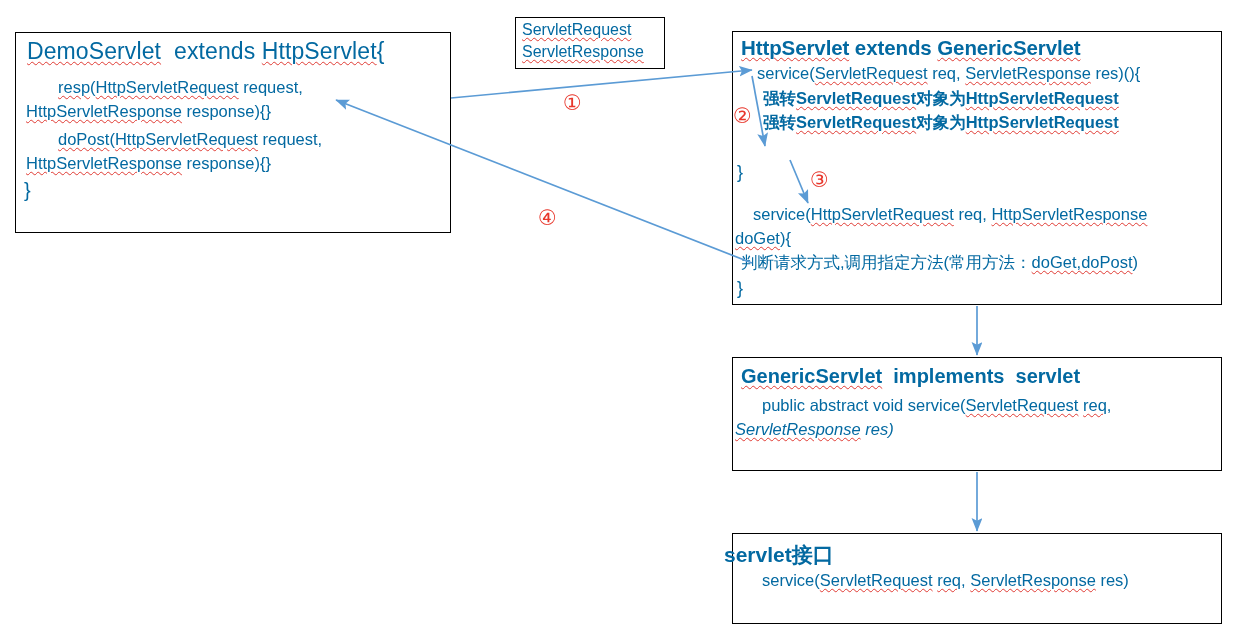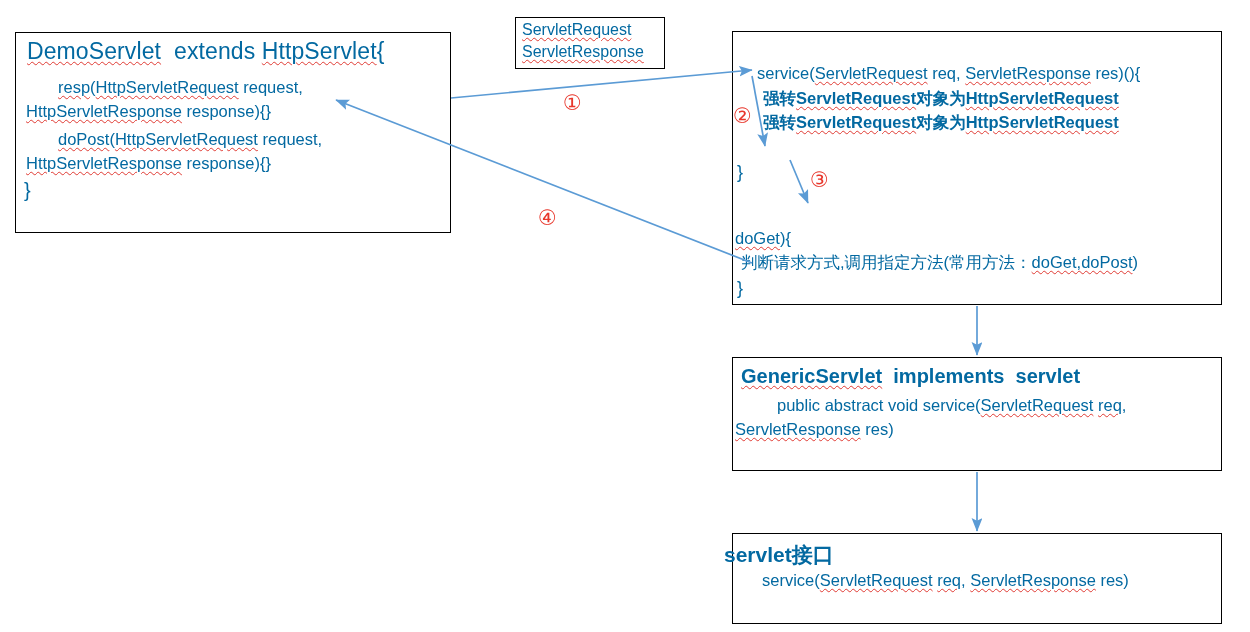--- a/index.html
+++ b/index.html
@@ -54,22 +54,22 @@
   #http-l4{left:757px;top:138px;font-size:16.5px;}
   #http-l5{left:737px;top:162px;font-size:18px;}
   #http-l6{left:753px;top:205px;font-size:16.5px;}
   #http-l7{left:735px;top:229px;font-size:16.5px;}
   #http-l8{left:741px;top:252px;font-size:16.5px;}
   #http-l9{left:737px;top:278px;font-size:18px;}
 
   
   #box-generic{left:732px;top:357px;width:490px;height:114px;}
   #gen-title{left:741px;top:365px;font-size:20px;font-weight:bold;}
-  #gen-l1{left:762px;top:396px;font-size:16.5px;margin-left:15px;}
-  #gen-l2{left:735px;top:420px;font-size:16.5px;}
+  #gen-l1{left:762px;top:396px;font-size:16.5px;}
+  #gen-l2{left:735px;top:420px;font-size:16.5px;font-style:italic;}
 
   
   #box-iface{left:732px;top:533px;width:490px;height:91px;}
   #if-title{left:724px;top:541px;font-size:21px;font-weight:bold;}
   #if-l1{left:762px;top:571px;font-size:16.5px;}
 
   
   .circnum{
     position:absolute;
     color:#e8372c;
@@ -95,24 +95,26 @@
   <div class="txt" id="demo-l2"><span class="sq">HttpServletResponse</span> response){}</div>
   <div class="txt" id="demo-l3"><span class="sq">doPost</span>(<span class="sq">HttpServletRequest</span> request,</div>
   <div class="txt" id="demo-l4"><span class="sq">HttpServletResponse</span> response){}</div>
   <div class="txt" id="demo-l5">}</div>
 
   <div class="box" id="box-req"></div>
   <div class="txt" id="req-l1"><span class="sq">ServletRequest</span></div>
   <div class="txt" id="req-l2"><span class="sq">ServletResponse</span></div>
 
   <div class="box" id="box-http"></div>
+  <div class="txt" id="http-title"><span class="sq">HttpServlet</span> extends <span class="sq">GenericServlet</span></div>
   <div class="txt" id="http-l1">service(<span class="sq">ServletRequest</span> req, <span class="sq">ServletResponse</span> res)(){</div>
   <div class="txt" id="http-l2">强转<span class="sq">ServletRequest</span>对象为<span class="sq">HttpServletRequest</span></div>
   <div class="txt" id="http-l3">强转<span class="sq">ServletRequest</span>对象为<span class="sq">HttpServletRequest</span></div>
   <div class="txt" id="http-l5">}</div>
+  <div class="txt" id="http-l6">service(<span class="sq">HttpServletRequest</span> req, <span class="sq">HttpServletResponse</span></div>
   <div class="txt" id="http-l7"><span class="sq">doGet</span>){</div>
   <div class="txt" id="http-l8">判断请求方式,调用指定方法(常用方法：<span class="sq">doGet,doPost</span>)</div>
   <div class="txt" id="http-l9">}</div>
 
   <div class="box" id="box-generic"></div>
   <div class="txt" id="gen-title"><span class="sq">GenericServlet</span>  implements  servlet</div>
   <div class="txt" id="gen-l1">public abstract void service(<span class="sq">ServletRequest</span> <span class="sq">req</span>,</div>
   <div class="txt" id="gen-l2"><span class="sq">ServletResponse</span> res)</div>
 
   <div class="box" id="box-iface"></div>

